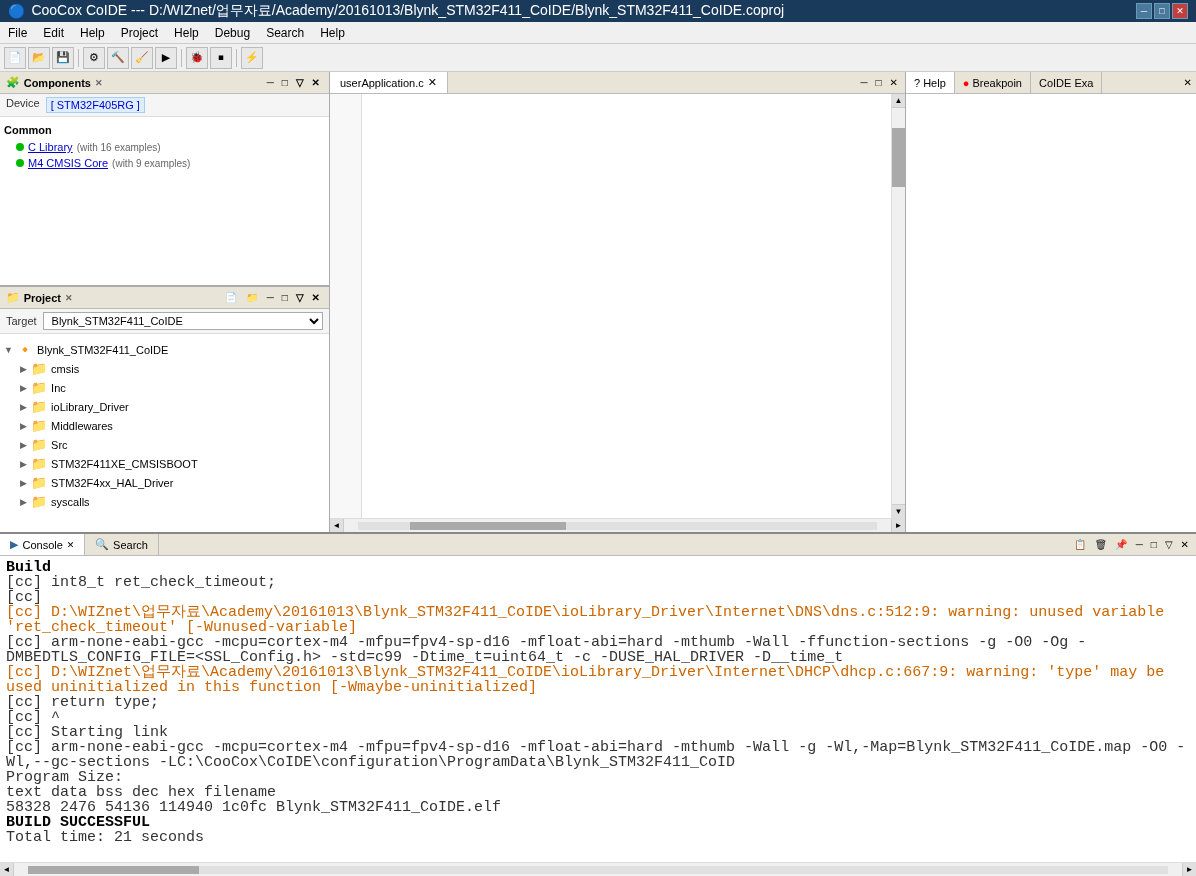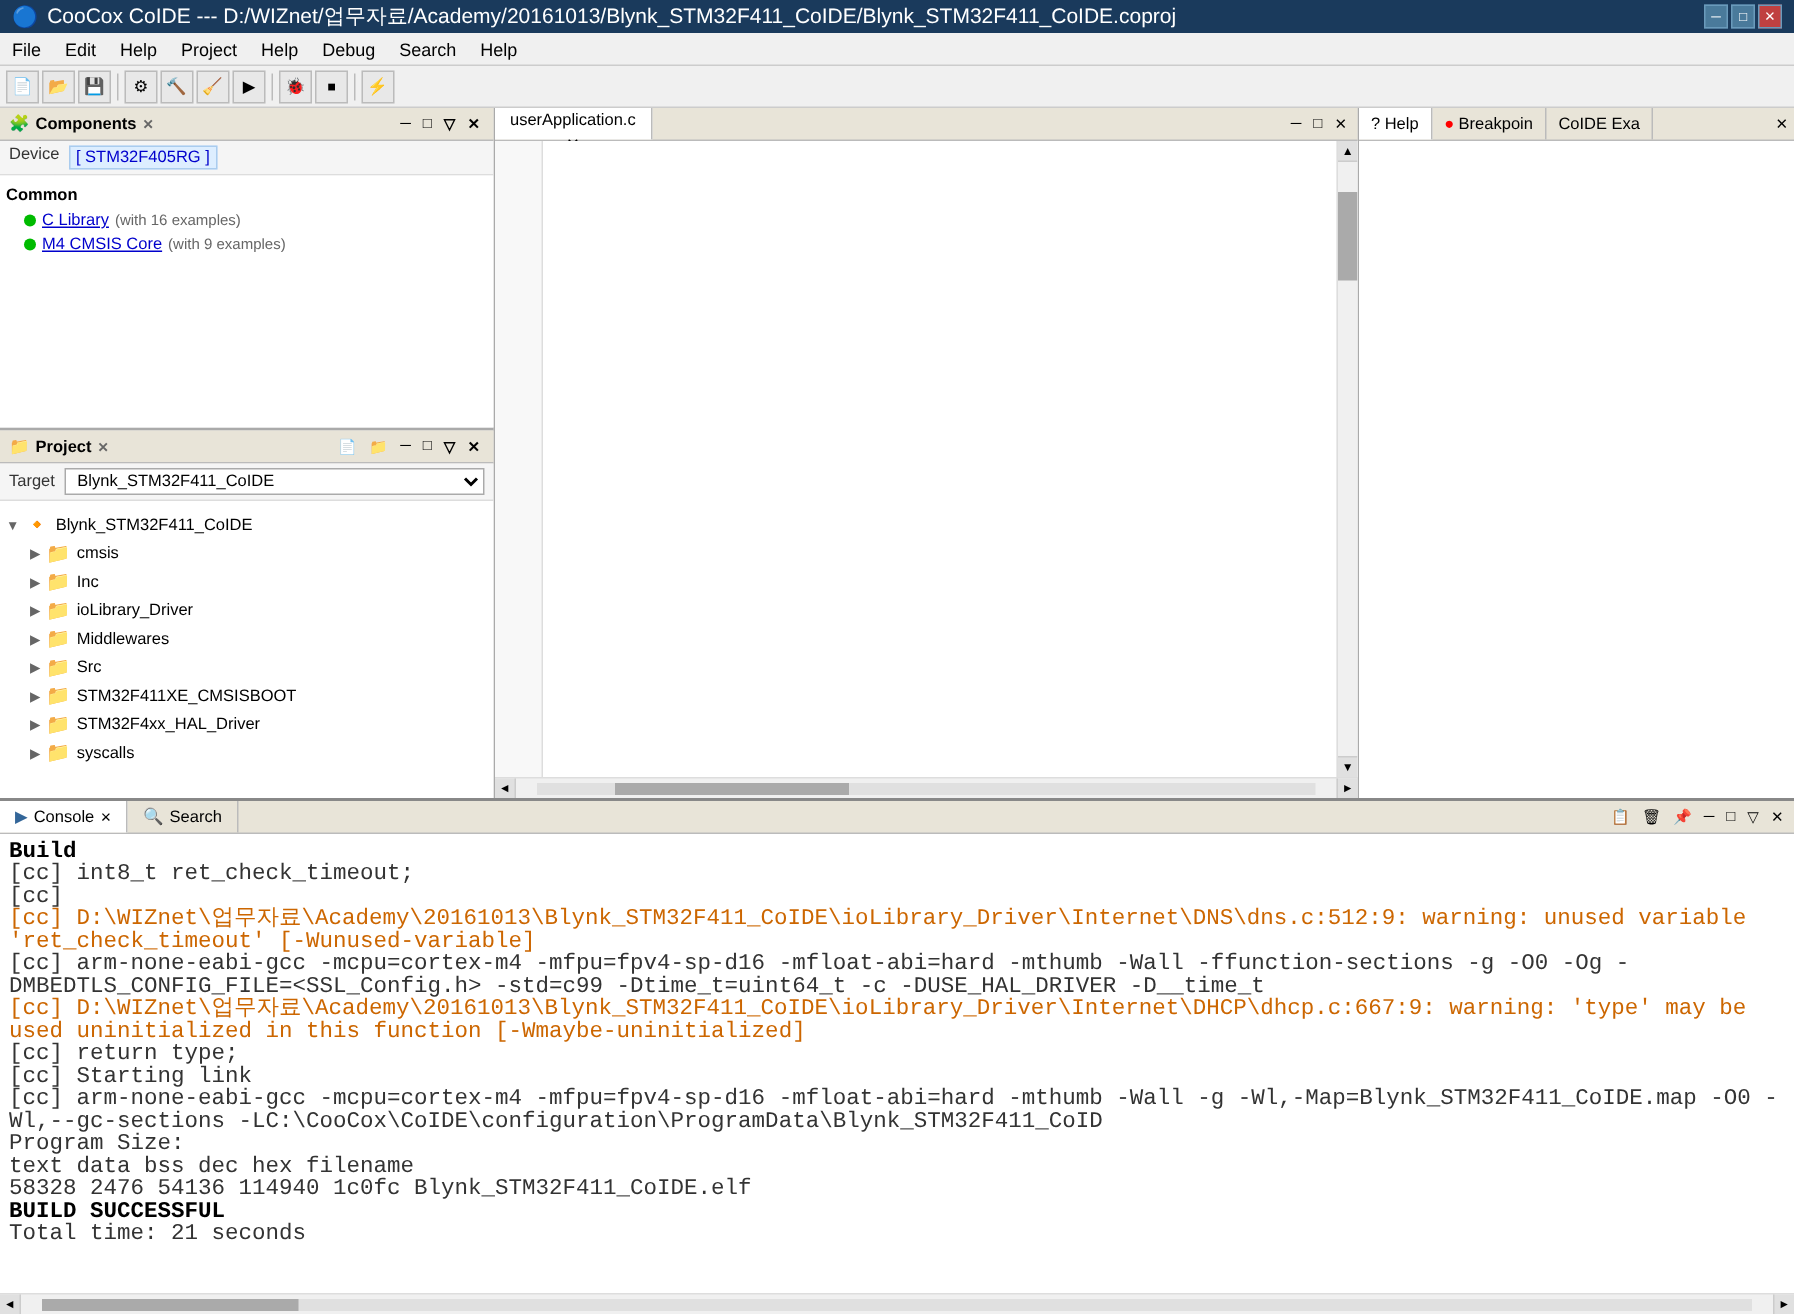--- a/index.html
+++ b/index.html
@@ -55,21 +55,21 @@
     
     .project-tree { font-size: 11px; padding: 4px; }
     .pt-root { padding: 2px 0; }
     .pt-folder { padding: 2px 0 2px 12px; display: flex; align-items: center; gap: 4px; cursor: pointer; }
     .arrow { font-size: 9px; color: #666; }
     .folder-icon { color: #d4a020; font-size: 13px; }
     
     
     #editor-panel { flex: 1; display: flex; flex-direction: column; border-right: 1px solid #aaa; }
     #editor-tabs { background: #e8e4d8; height: 22px; display: flex; align-items: center; border-bottom: 1px solid #bbb; }
-    .editor-tab { padding: 2px 10px; font-size: 11px; border-right: 1px solid #bbb; height: 100%; display: flex; align-items: center; gap: 4px; background: #f0ece0; cursor: pointer; flex-direction: column; }
+    .editor-tab { padding: 2px 10px; font-size: 11px; border-right: 1px solid #bbb; height: 100%; display: flex; align-items: center; gap: 4px; background: #f0ece0; cursor: pointer; }
     .editor-tab.active { background: white; }
     
     #editor-header-controls { margin-left: auto; display: flex; align-items: center; gap: 2px; padding-right: 4px; }
     
     #code-area { flex: 1; background: white; overflow: hidden; display: flex; }
     #line-numbers { background: #f8f8f8; border-right: 1px solid #ddd; padding: 4px 4px; font-family: 'Courier New', monospace; font-size: 11px; color: #888; line-height: 16px; width: 32px; text-align: right; overflow: hidden; user-select: none; }
     #code-content { flex: 1; padding: 4px 6px; font-family: 'Courier New', monospace; font-size: 11px; line-height: 16px; overflow: auto; white-space: pre; }
     
     #code-hscroll { height: 14px; background: #f0f0f0; border-top: 1px solid #ddd; display: flex; align-items: center; }
     .hscroll-track { flex: 1; height: 8px; background: #e0e0e0; margin: 0 14px; position: relative; }
@@ -341,20 +341,21 @@
     </div>
     <div id="console-body">
       <div class="cl-bold">Build</div>
       <div id="console-lines">
           <div class="cl-normal">[cc]   int8_t ret_check_timeout;</div>
           <div class="cl-normal">[cc]</div>
           <div class="cl-warning">[cc] D:\WIZnet\업무자료\Academy\20161013\Blynk_STM32F411_CoIDE\ioLibrary_Driver\Internet\DNS\dns.c:512:9: warning: unused variable 'ret_check_timeout' [-Wunused-variable]</div>
           <div class="cl-normal">[cc] arm-none-eabi-gcc -mcpu=cortex-m4 -mfpu=fpv4-sp-d16 -mfloat-abi=hard -mthumb -Wall -ffunction-sections -g -O0 -Og -DMBEDTLS_CONFIG_FILE=&lt;SSL_Config.h&gt; -std=c99 -Dtime_t=uint64_t -c -DUSE_HAL_DRIVER -D__time_t</div>
           <div class="cl-warning">[cc] D:\WIZnet\업무자료\Academy\20161013\Blynk_STM32F411_CoIDE\ioLibrary_Driver\Internet\DHCP\dhcp.c:667:9: warning: 'type' may be used uninitialized in this function [-Wmaybe-uninitialized]</div>
           <div class="cl-normal">[cc]   return type;</div>
+          <div class="cl-normal">[cc]         ^</div>
           <div class="cl-normal">[cc] Starting link</div>
           <div class="cl-normal">[cc] arm-none-eabi-gcc -mcpu=cortex-m4 -mfpu=fpv4-sp-d16 -mfloat-abi=hard -mthumb -Wall -g -Wl,-Map=Blynk_STM32F411_CoIDE.map -O0 -Wl,--gc-sections -LC:\CooCox\CoIDE\configuration\ProgramData\Blynk_STM32F411_CoID</div>
           <div class="cl-normal">Program Size:</div>
           <div class="cl-normal">  text    data     bss     dec     hex filename</div>
           <div class="cl-normal"> 58328    2476   54136  114940    1c0fc  Blynk_STM32F411_CoIDE.elf</div>
           <div class="cl-normal"></div>
           <div class="cl-bold">BUILD SUCCESSFUL</div>
           <div class="cl-normal">Total time: 21 seconds</div>
         </div>
     </div>

